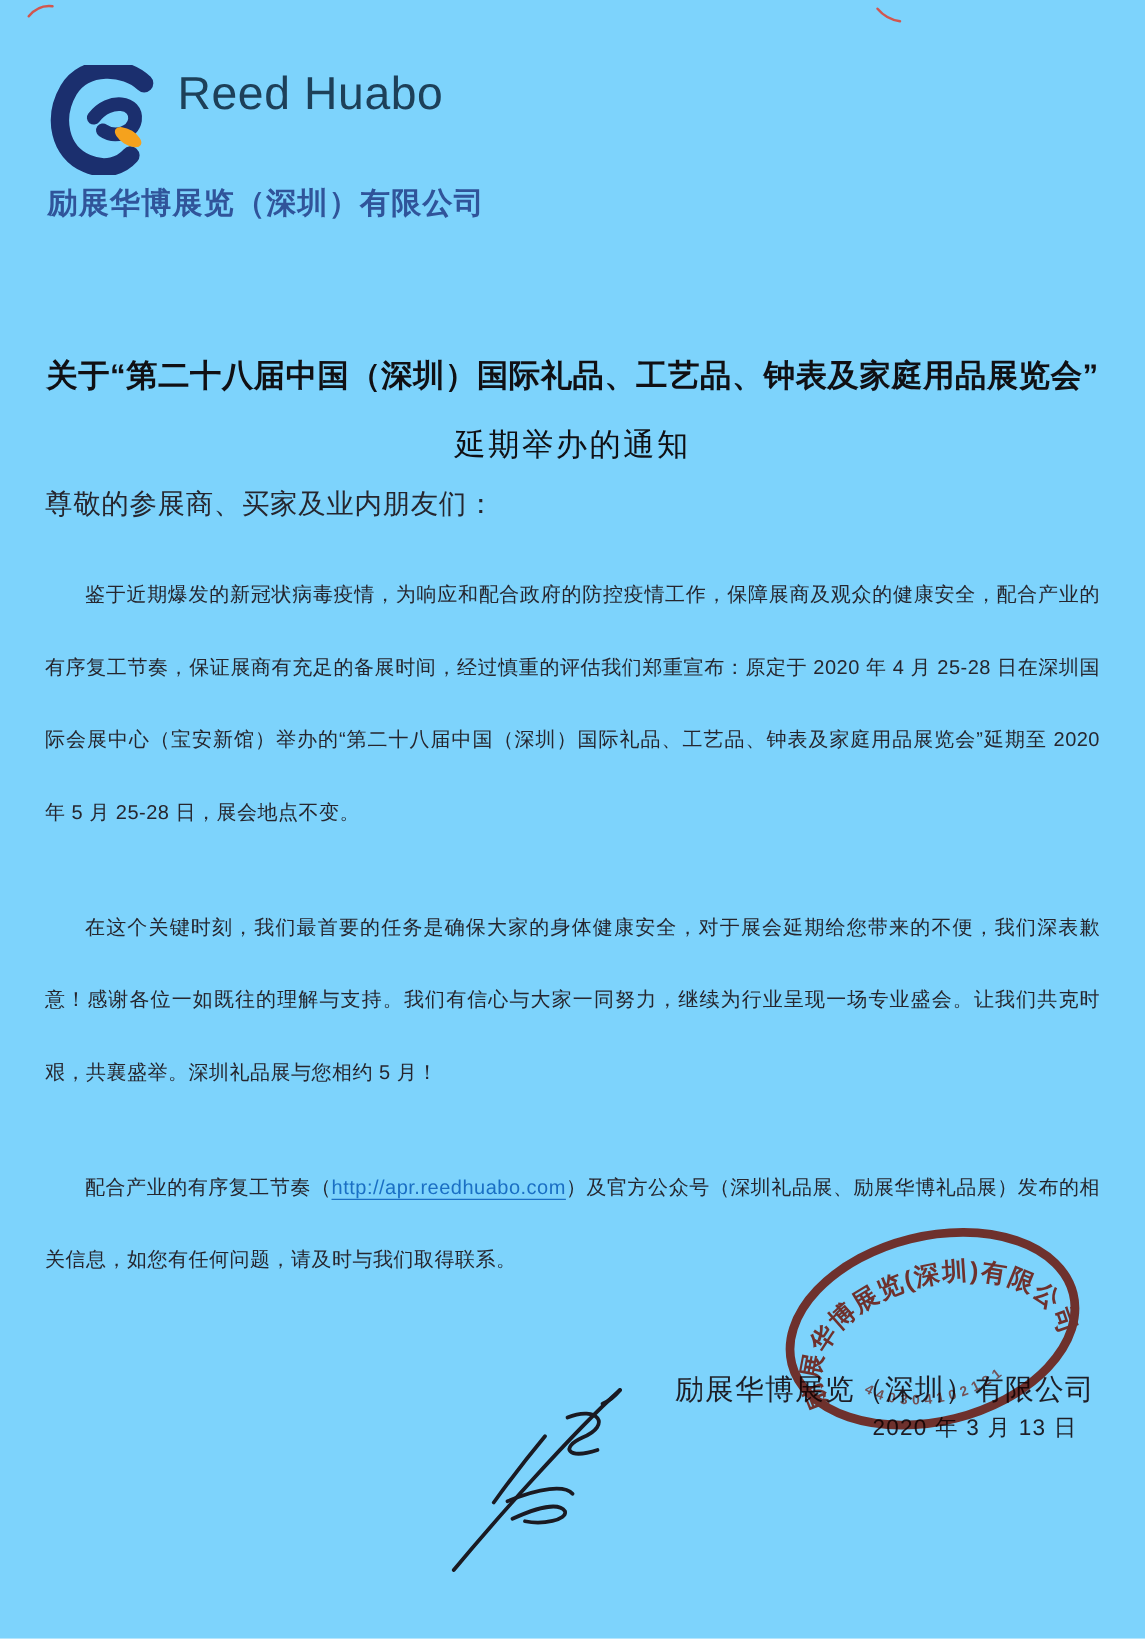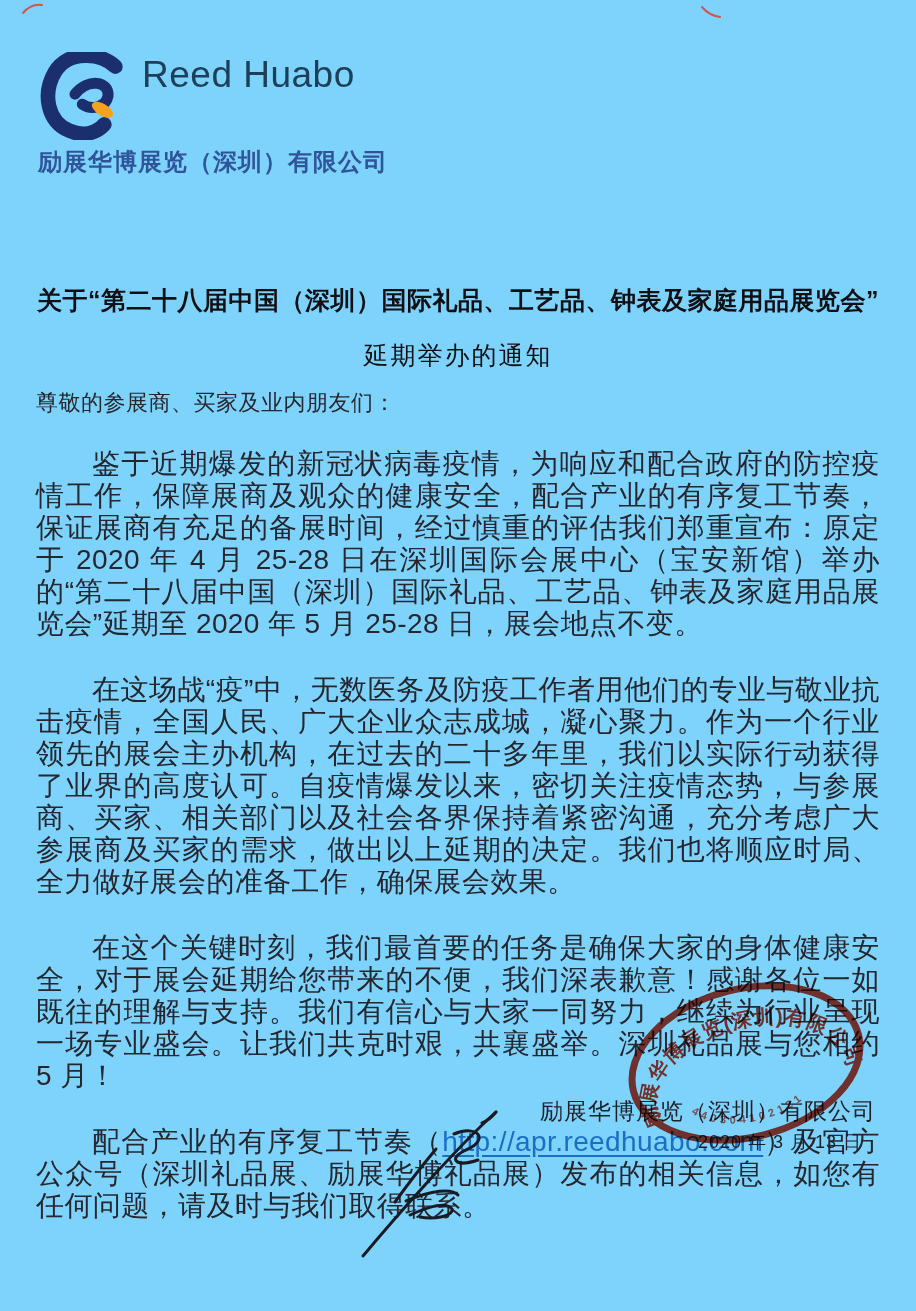--- a/index.html
+++ b/index.html
@@ -24,21 +24,21 @@
     font-size:24px;font-weight:700;color:#30549a;letter-spacing:1px;
   }
   
   .title-block{position:absolute;left:0;top:240px;width:916px;text-align:center;color:#101014;margin-top:44px;}
   .title-l1{font-size:25px;font-weight:700;letter-spacing:.5px;}
   .title-l2{font-size:25px;font-weight:400;margin-top:22px;letter-spacing:2px;}
   
   .body-text{position:absolute;left:36px;top:352px;width:844px;margin-top:36px;}
   .salutation{font-size:22px;margin:0 0 30px 0;letter-spacing:.5px;}
   .para{
-    font-size:28px;line-height:32px;letter-spacing:.4px;
+    font-size:16px;line-height:58px;letter-spacing:.4px;
     text-align:justify;text-indent:2em;margin:0 0 34px 0;
   }
   .para.last{margin-bottom:0;}
   .weblink{color:#1a6fc4;text-decoration:underline;text-underline-offset:4px;cursor:pointer;}
   
   .sign-block{position:absolute;right:40px;top:1096px;text-align:right;color:#1e1e26;}
   .sign-company{font-size:23px;letter-spacing:1px;}
   .sign-date{font-size:18px;margin-top:3px;margin-right:14px;letter-spacing:1px;}
   
   .stamp{
@@ -81,21 +81,20 @@
   </div>
 
   <div class="title-block">
     <div class="title-l1">关于“第二十八届中国（深圳）国际礼品、工艺品、钟表及家庭用品展览会”</div>
     <div class="title-l2">延期举办的通知</div>
   </div>
 
   <div class="body-text">
     <p class="salutation">尊敬的参展商、买家及业内朋友们：</p>
     <p class="para">鉴于近期爆发的新冠状病毒疫情，为响应和配合政府的防控疫情工作，保障展商及观众的健康安全，配合产业的有序复工节奏，保证展商有充足的备展时间，经过慎重的评估我们郑重宣布：原定于 2020 年 4 月 25-28 日在深圳国际会展中心（宝安新馆）举办的“第二十八届中国（深圳）国际礼品、工艺品、钟表及家庭用品展览会”延期至 2020 年 5 月 25-28 日，展会地点不变。</p>
-    <p class="para">在这场战“疫”中，无数医务及防疫工作者用他们的专业与敬业抗击疫情，全国人民、广大企业众志成城，凝心聚力。作为一个行业领先的展会主办机构，在过去的二十多年里，我们以实际行动获得了业界的高度认可。自疫情爆发以来，密切关注疫情态势，与参展商、买家、相关部门以及社会各界保持着紧密沟通，充分考虑广大参展商及买家的需求，做出以上延期的决定。我们也将顺应时局、全力做好展会的准备工作，确保展会效果。</p>
     <p class="para">在这个关键时刻，我们最首要的任务是确保大家的身体健康安全，对于展会延期给您带来的不便，我们深表歉意！感谢各位一如既往的理解与支持。我们有信心与大家一同努力，继续为行业呈现一场专业盛会。让我们共克时艰，共襄盛举。深圳礼品展与您相约 5 月！</p>
     <p class="para last"><span>配合产业的有序复工节奏（</span><a class="weblink">http://apr.reedhuabo.com</a><span>）及官方公众号（深圳礼品展、励展华博礼品展）发布的相关信息，如您有任何问题，请及时与我们取得联系。</span></p>
   </div>
 
   <div class="sign-block">
     <div class="sign-company">励展华博展览（深圳）有限公司</div>
     <div class="sign-date">2020 年 3 月 13 日</div>
   </div>
 
   <svg class="stamp" viewBox="0 0 268 182">

